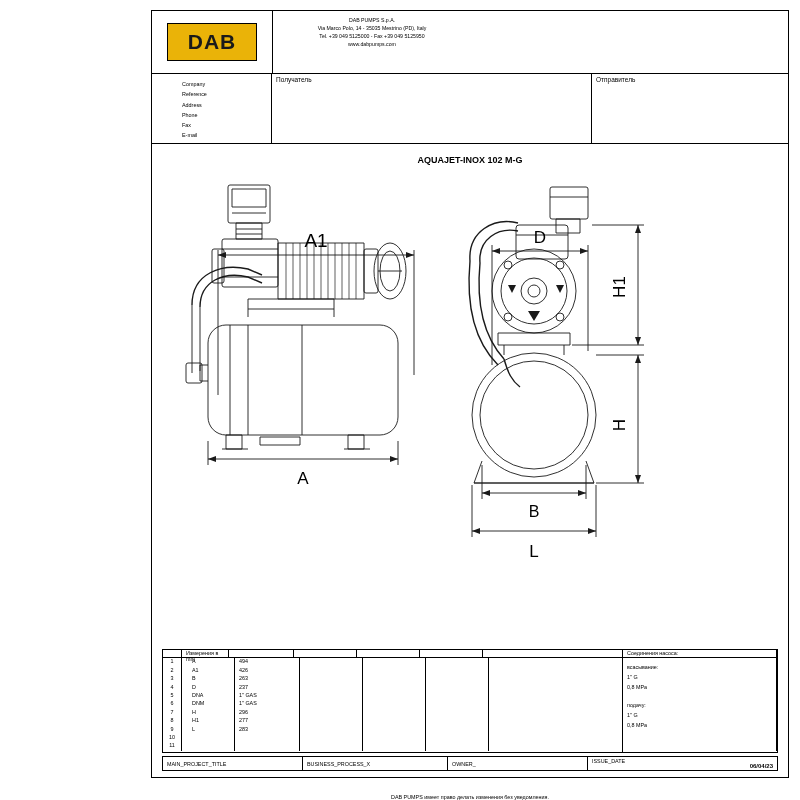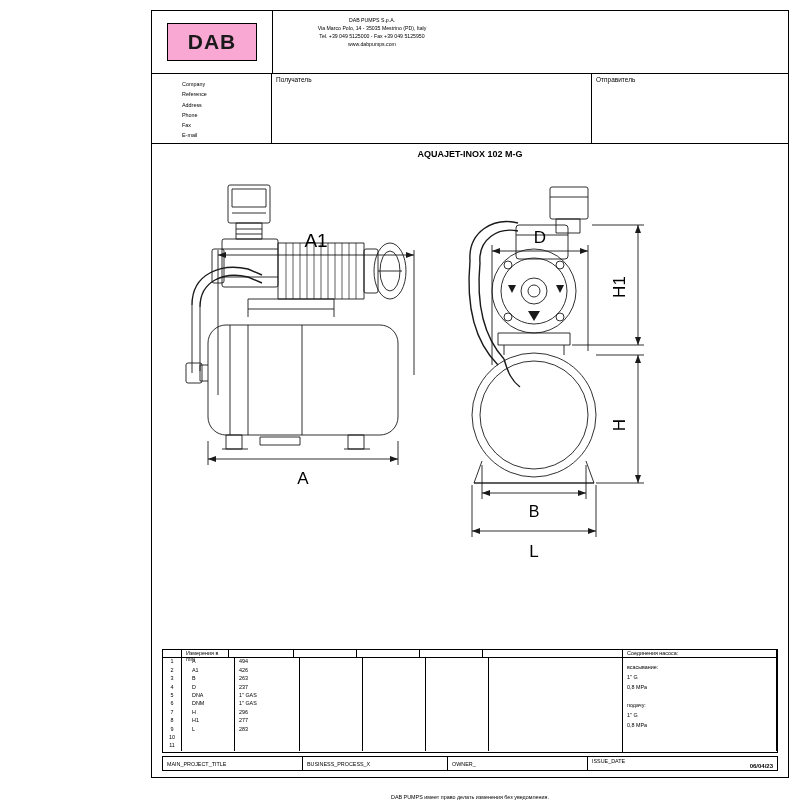--- a/index.html
+++ b/index.html
@@ -21,21 +21,21 @@
   .hdr{
     position:absolute;left:0;top:0;right:0;height:62px;
     border-bottom:1px solid #000;
     display:flex;
   }
   .hdr-logo{
     width:120px;border-right:1px solid #000;
     display:flex;align-items:center;justify-content:center;
   }
   .logo-box{
-    width:88px;height:36px;background:#f9a8d4;border:1px solid #000;
+    width:88px;height:36px;background:#eab308;border:1px solid #000;
     display:flex;align-items:center;justify-content:center;
   }
   .logo-box span{
     font-weight:bold;font-size:21px;letter-spacing:1px;color:#1a1a1a;
     font-family:"Liberation Sans", sans-serif;
   }
   .hdr-mid{
     flex:1;border-right:1px solid #000;position:relative;
   }
   .hdr-title{
@@ -64,21 +64,21 @@
   }
   .addr-recv{
     flex:1;border-right:1px solid #000;font-size:6.5px;padding:3px 0 0 4px;
   }
   .addr-send{
     width:196px;font-size:6.5px;padding:3px 0 0 4px;box-sizing:border-box;
   }
   
   .model{
     position:absolute;left:0;top:132px;right:0;height:22px;
-    text-align:center;font-weight:bold;font-size:9px;padding-top:6px;
+    text-align:center;font-weight:bold;font-size:9px;padding-top:12px;
     box-sizing:border-box;
   }
   
   .draw{
     position:absolute;left:0;top:154px;right:0;height:480px;
   }
   svg.dwg{position:absolute;left:0;top:0;}
   
   .btbl{
     position:absolute;left:10px;right:10px;top:638px;height:104px;

